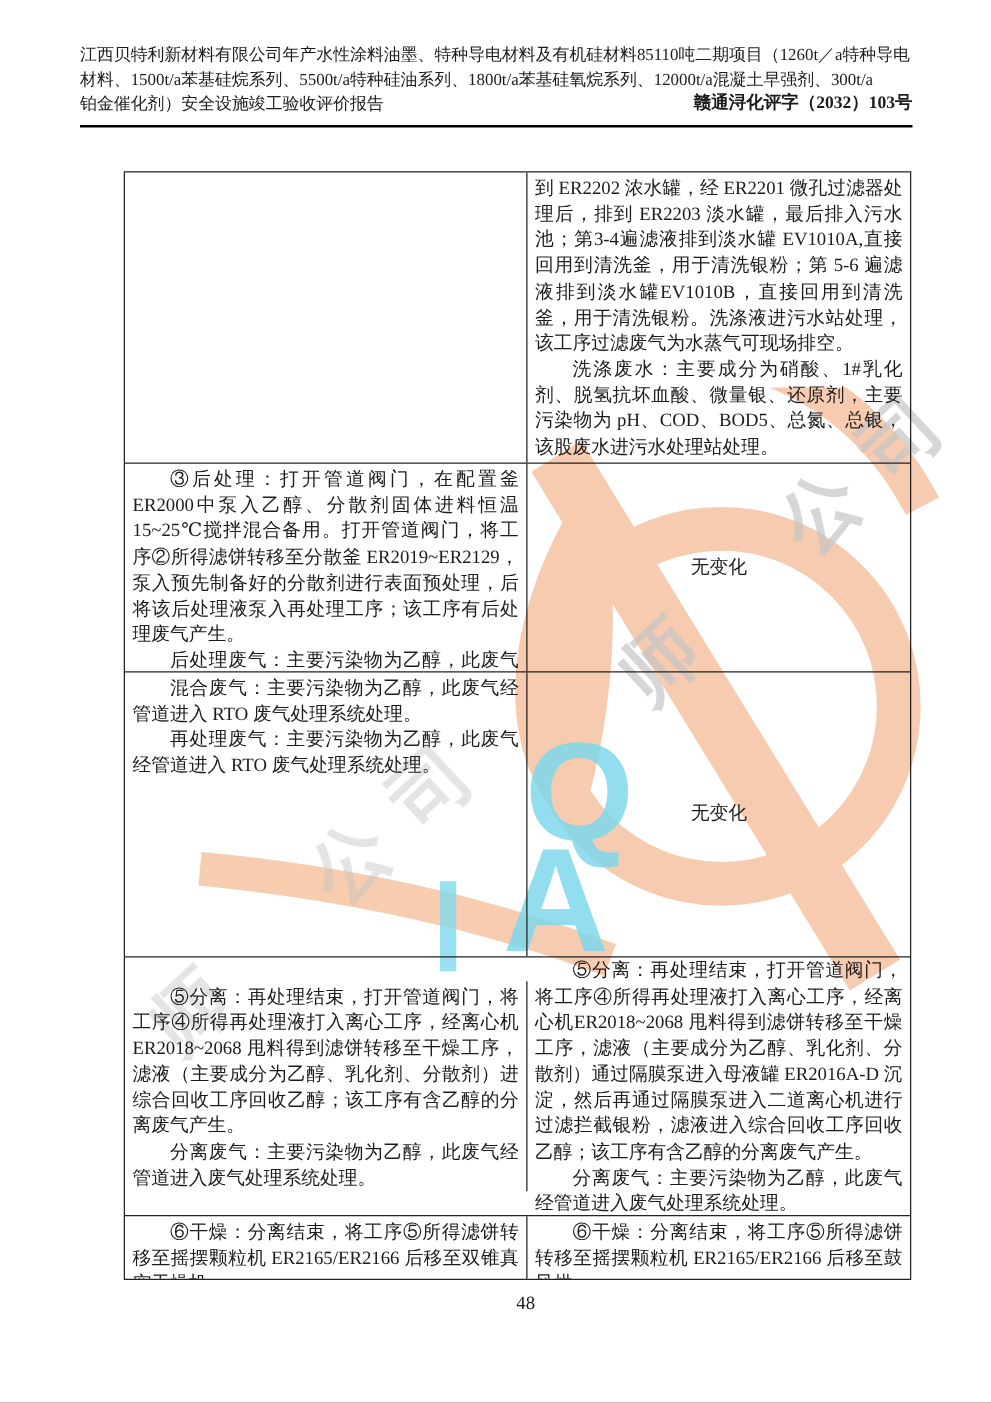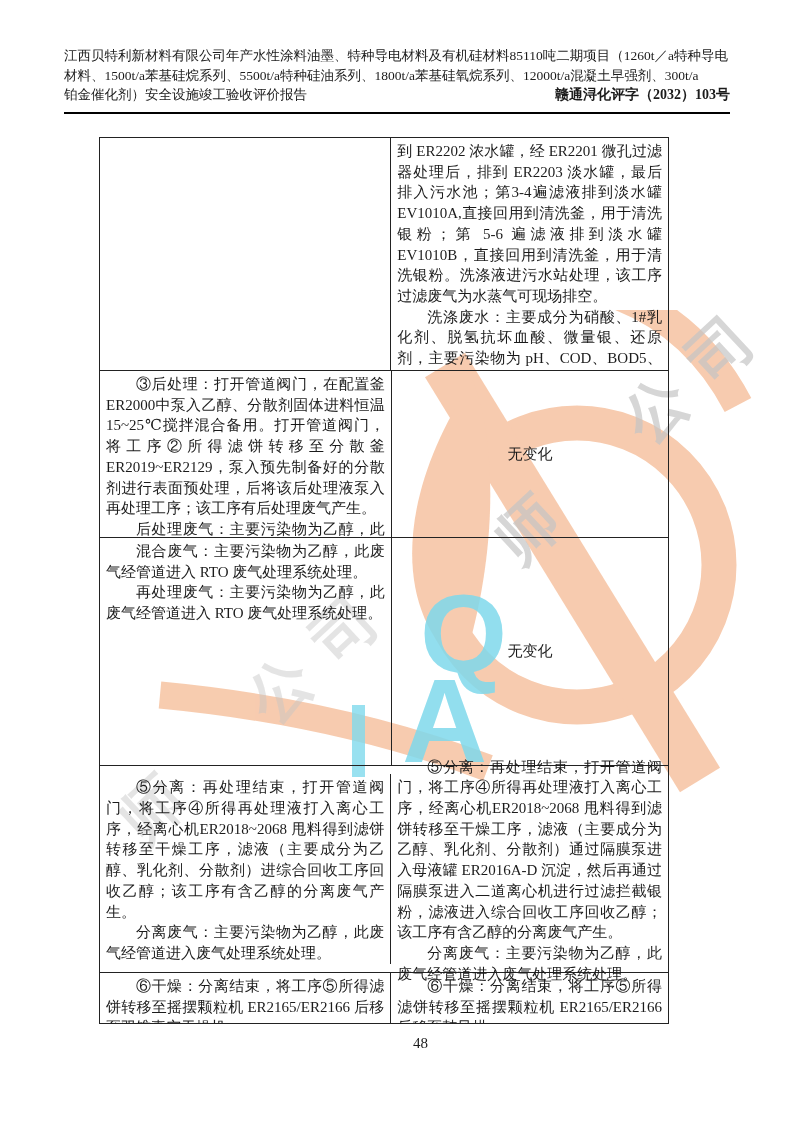--- a/index.html
+++ b/index.html
@@ -3,37 +3,37 @@
 <meta charset="utf-8">
 <style>
   html,body{margin:0;padding:0;background:#888;}
   .page{
     position:relative;width:793px;height:1122px;background:#ffffff;
     margin:0 auto;overflow:hidden;
     font-family:"Liberation Serif","DejaVu Serif",serif;color:#1b1b1b;
   }
   
   .header{
-    position:absolute;left:64px;top:46px;width:666px;
+    position:absolute;left:64px;top:34px;width:666px;
     font-size:13.5px;line-height:19.5px;
     border-bottom:2px solid #000;padding-bottom:7px;
   }
   .header .h-line{display:block;white-space:nowrap;overflow:hidden;}
   .header .h-line3{display:flex;justify-content:space-between;align-items:flex-end;gap:20px;}
   .header .docnum{font-weight:bold;font-size:14px;white-space:nowrap;}
   
   .wm{position:absolute;pointer-events:none;}
   .wm-gray{
     font-size:62px;font-weight:bold;letter-spacing:26px;white-space:nowrap;
     transform:rotate(-43deg);transform-origin:0 0;
   }
   .wm-qa{font-family:"Liberation Sans","DejaVu Sans",sans-serif;font-weight:bold;line-height:1;}
   
   .doc-table{
-    position:absolute;left:99px;top:137px;width:570px;
+    position:absolute;left:99px;top:137px;width:630px;
     border:1px solid #222;box-sizing:border-box;background:transparent;
   }
   .t-row{display:flex;border-bottom:1px solid #222;box-sizing:border-box;}
   .t-row:last-child{border-bottom:none;}
   .t-cell{
     box-sizing:border-box;overflow:hidden;
     font-size:15px;line-height:20.7px;text-align:justify;
     padding:3px 6px 0 6px;
   }
   .t-cell.left{width:322px;border-right:1px solid #222;}

